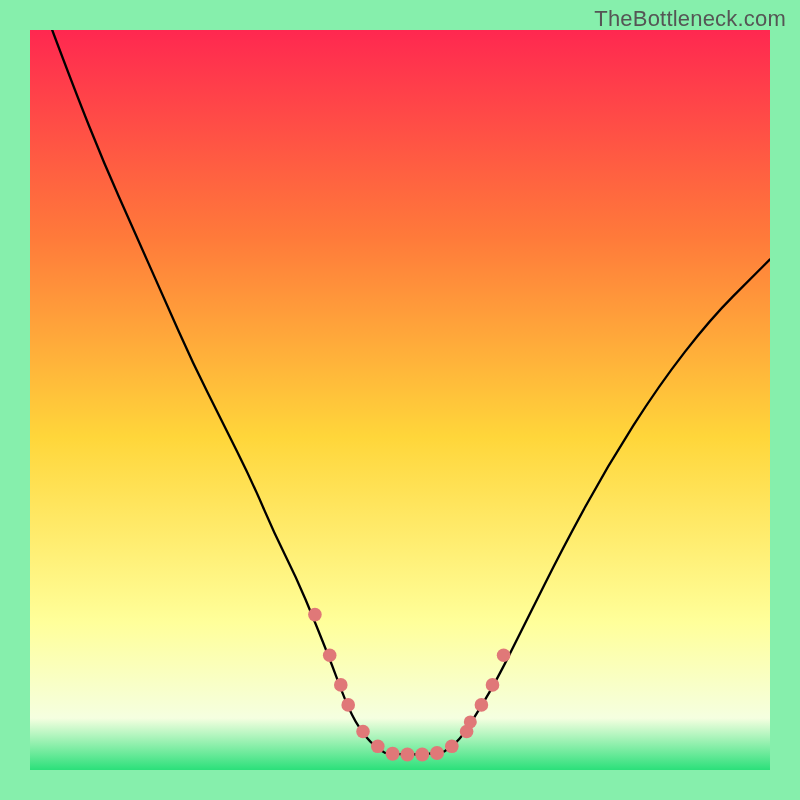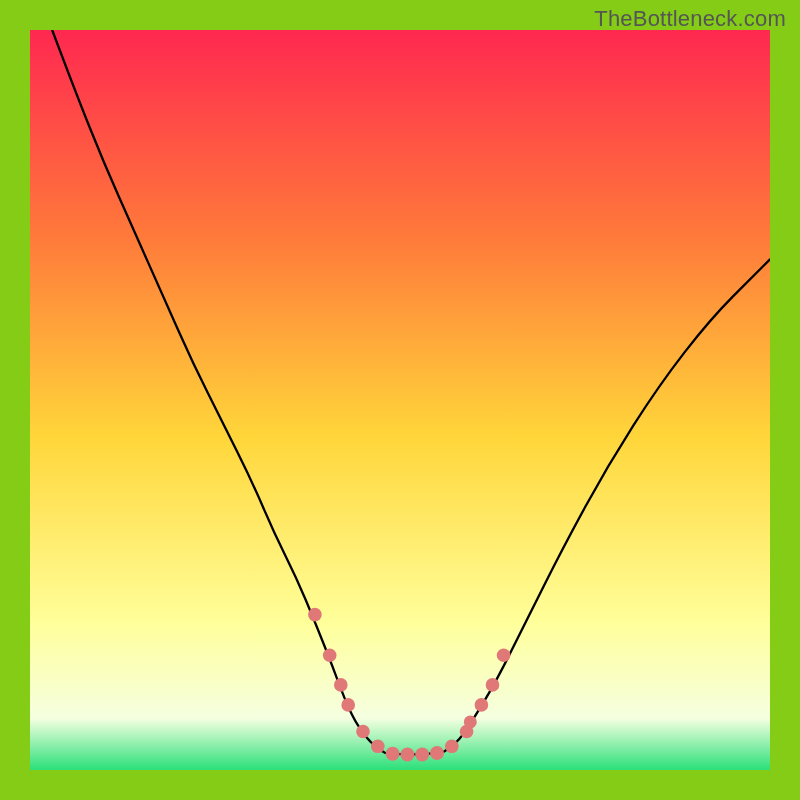--- a/index.html
+++ b/index.html
@@ -1,17 +1,17 @@
 <!DOCTYPE html>
 <html><head>
 <meta charset="utf-8">
 <style>
   * { margin: 0; padding: 0; box-sizing: border-box; }
   html, body { width: 800px; height: 800px; overflow: hidden; background: #000; }
-  .frame { position: relative; width: 800px; height: 800px; background: #84cc16; }
+  .frame { position: relative; width: 800px; height: 800px; background: #86efac; }
   .watermark {
     position: absolute;
     top: 6px; right: 14px;
     font-family: Arial, Helvetica, sans-serif;
     font-size: 22px;
     color: #555;
     letter-spacing: 0.2px;
     font-weight: 500;
   }
   .plot {

